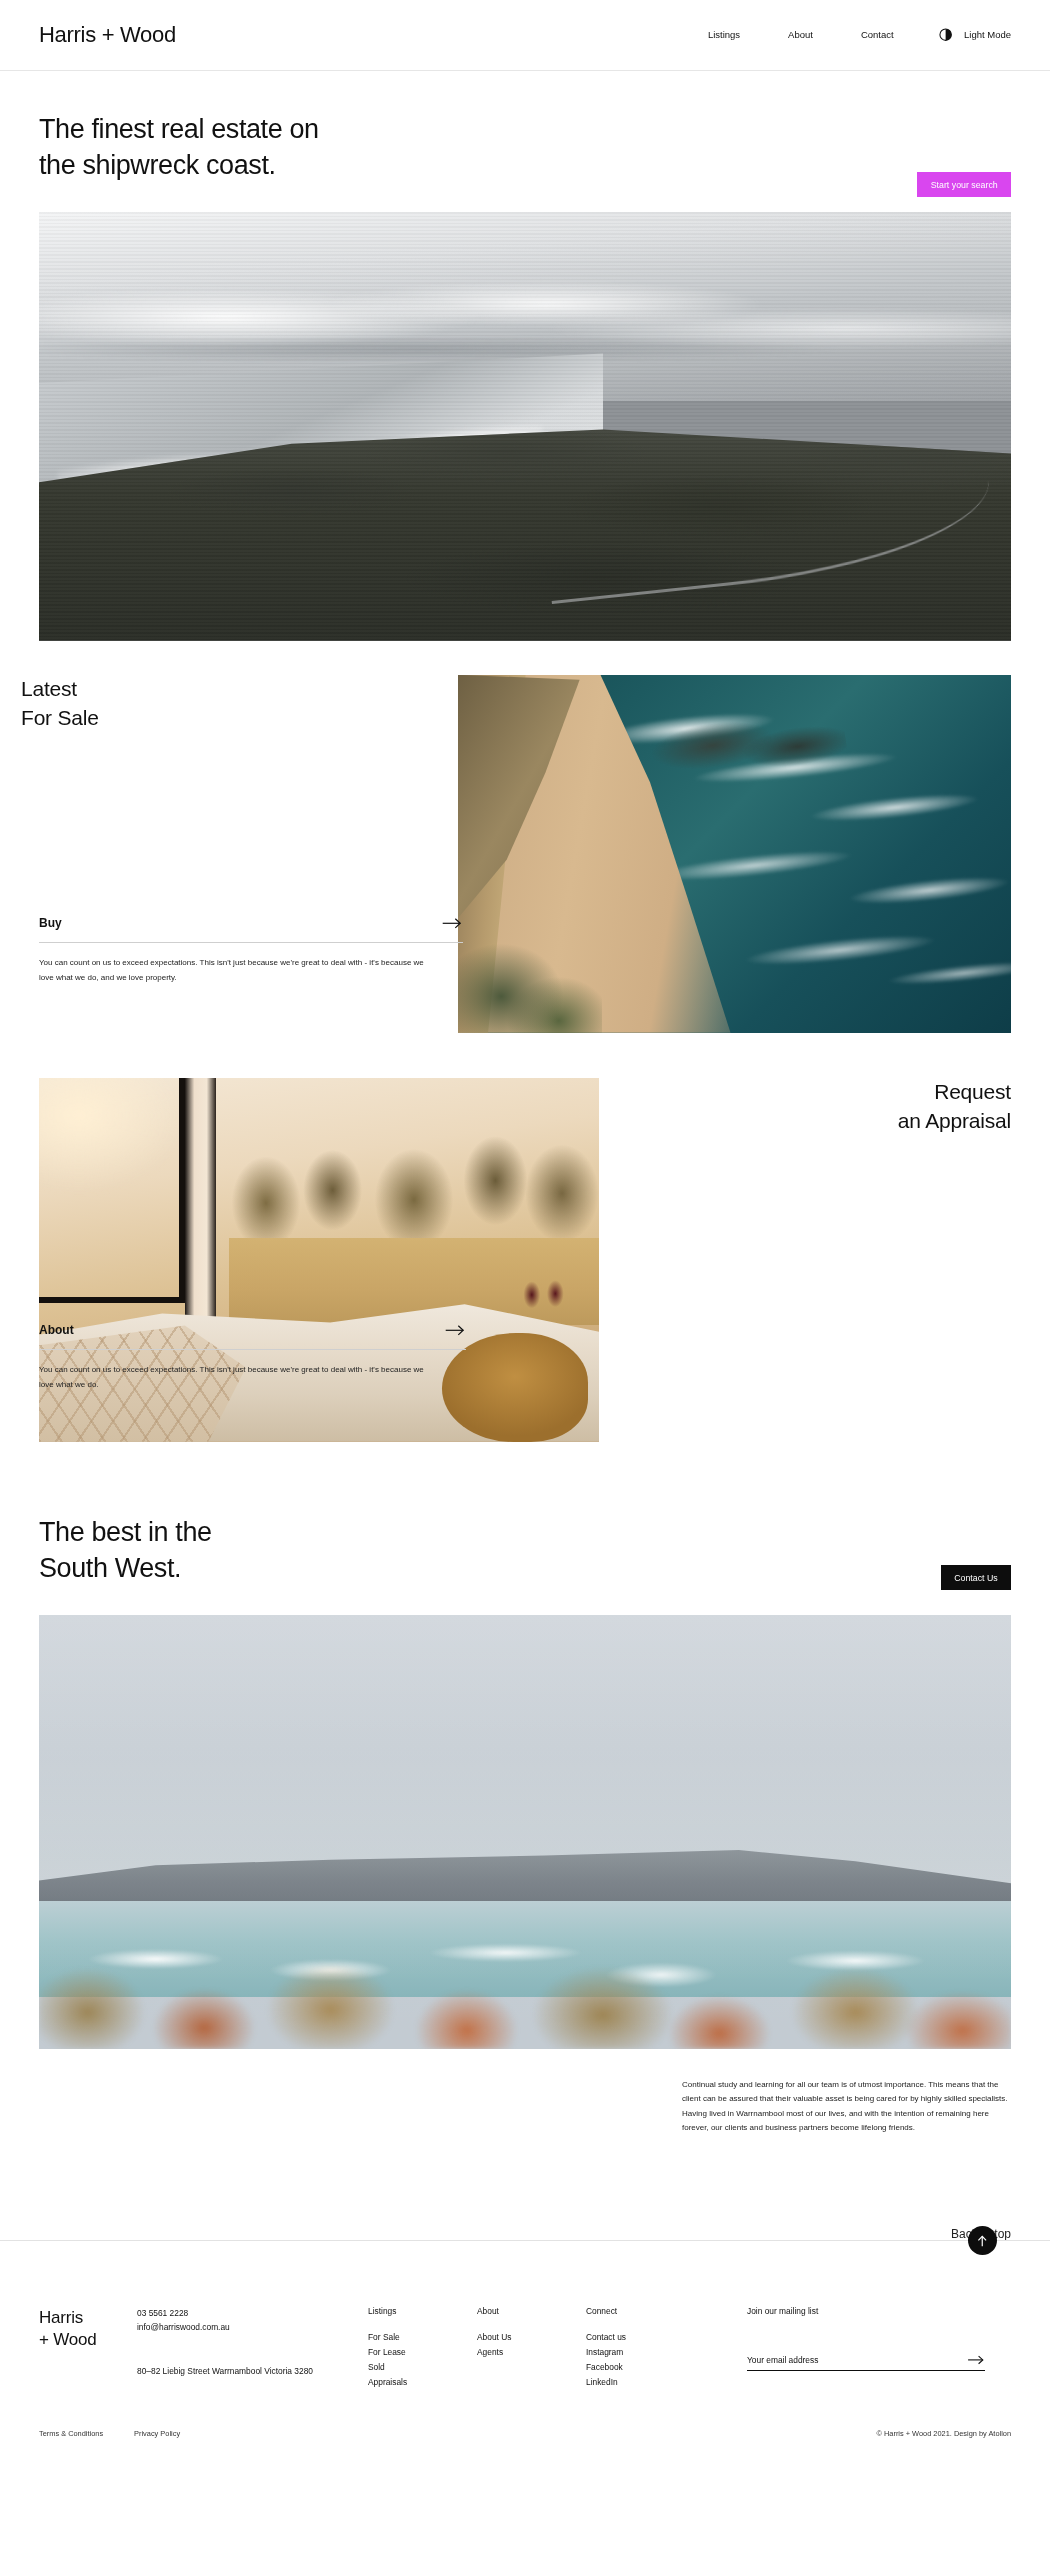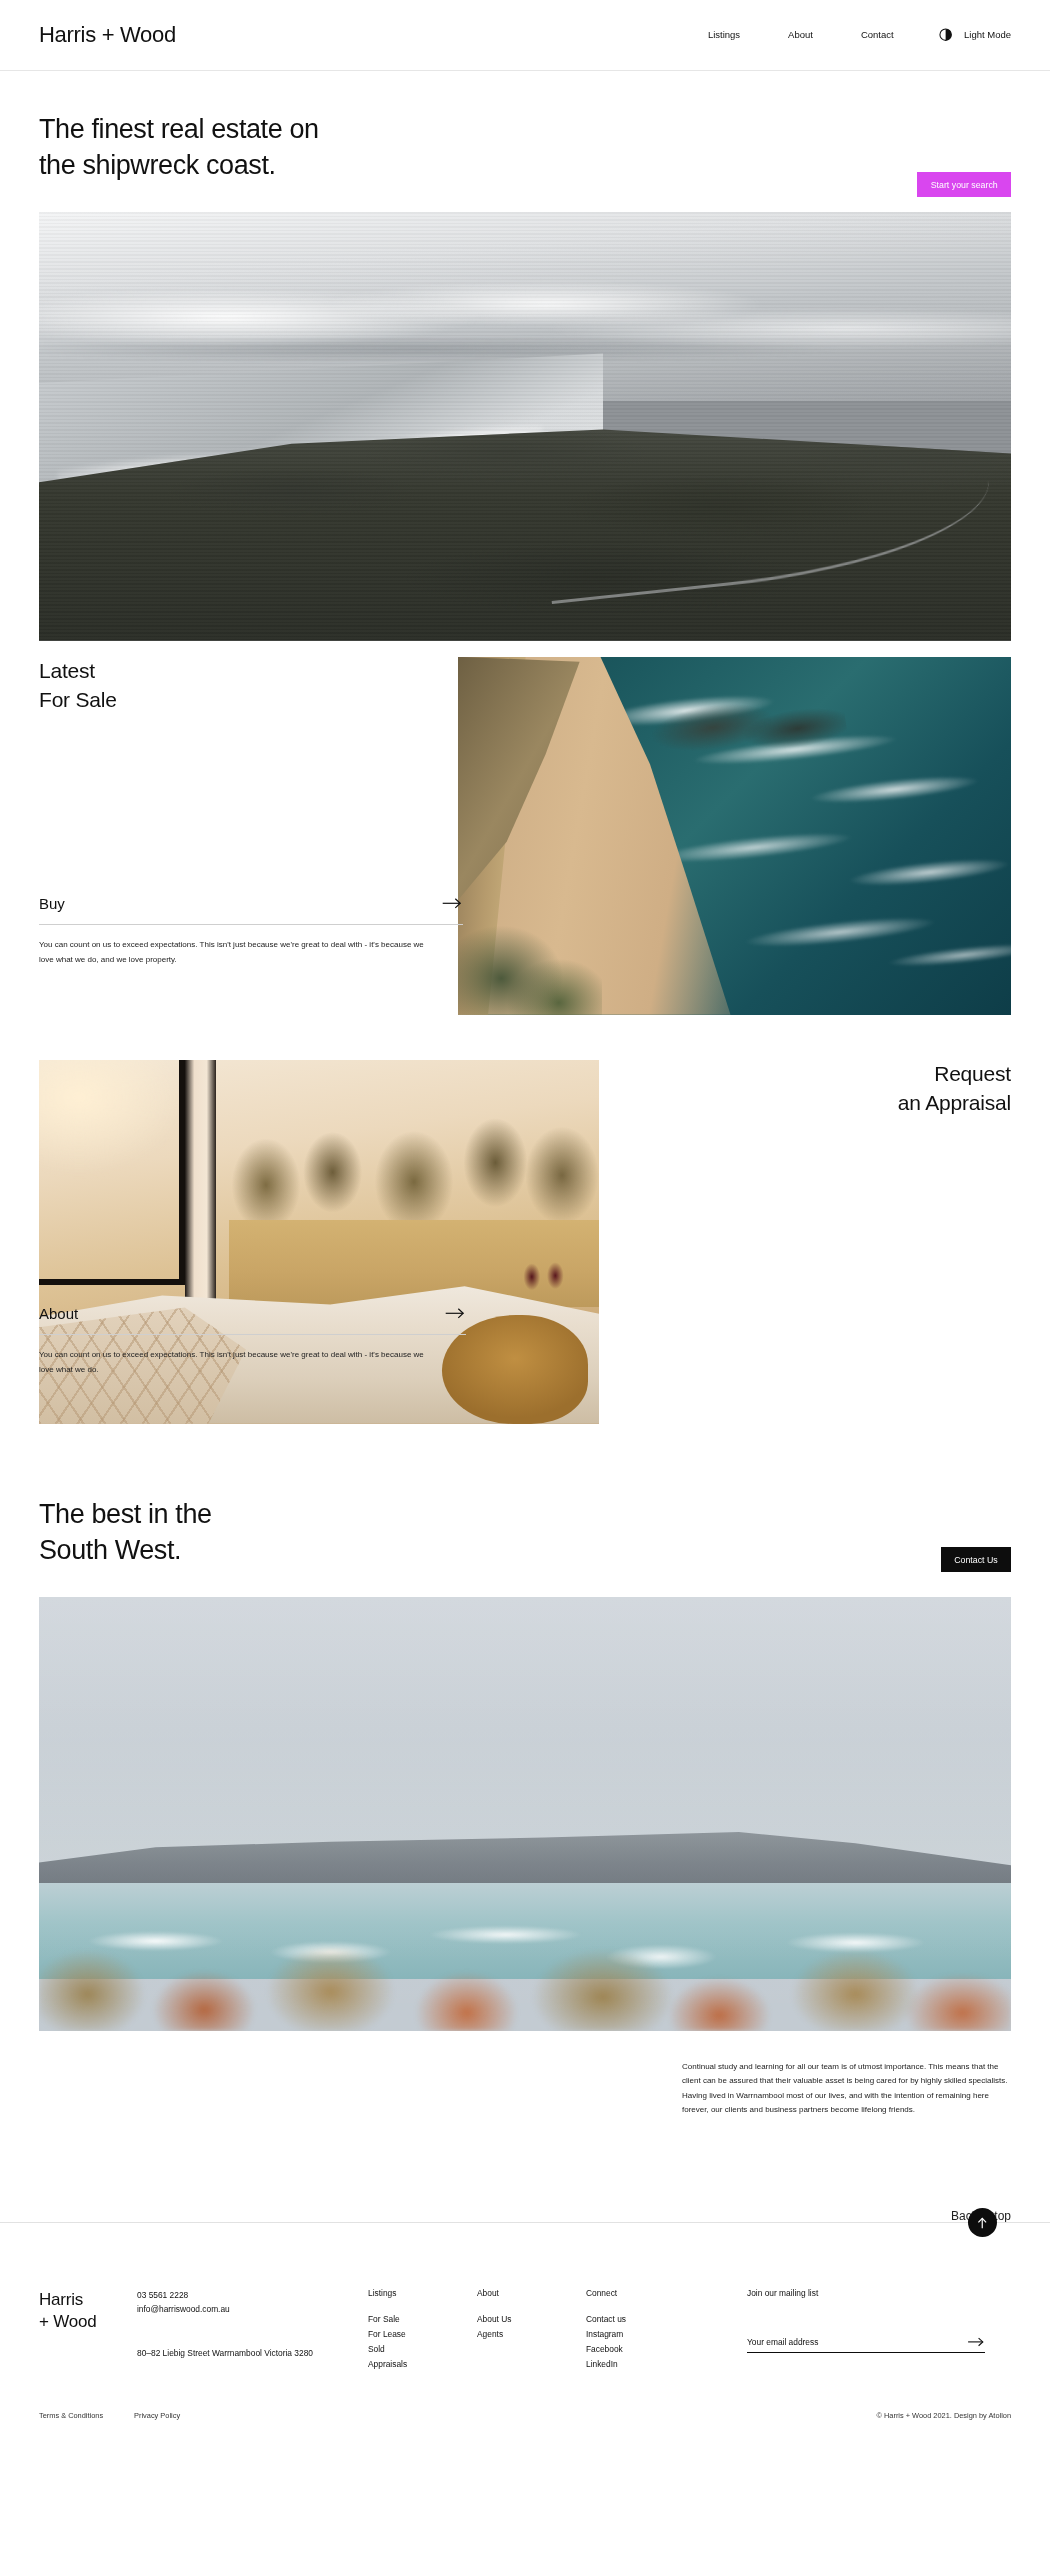--- a/index.html
+++ b/index.html
@@ -100,33 +100,33 @@
     border-radius:0 0 60% 0;
     transform:rotate(-6deg); filter:blur(0.4px);
   }
   .img-hero .grain{
     position:absolute; inset:0;
     background:repeating-linear-gradient(0deg, rgba(0,0,0,.035) 0 0.7px, rgba(255,255,255,.02) 0.7px 1.4px);
     pointer-events:none;
   }
 
   
-  .sale-section{ position:relative; padding:0 39px; margin-top:16px; height:378px; }
+  .sale-section{ position:relative; padding:0 21px; margin-top:34px; height:378px; }
   .sale-heading{
     font-size:21px; line-height:1.37; font-weight:400; letter-spacing:-0.2px;
     color:#111; white-space:pre-line;
   }
   .link-row{
     position:absolute; left:39px; bottom:67px; width:424px;
   }
   .link-row .row-top{
     display:flex; align-items:center; justify-content:space-between;
     padding-bottom:12px;
   }
-  .link-label{ font-size:15px; font-weight:400; color:#111; }
+  .link-label{ font-size:12px; font-weight:700; color:#111; }
   .arrow-right{ width:21px; height:12.6px; display:block; }
   .hr-line{ height:0.7px; background:#cfcfcf; width:100%; }
   .link-body{
     margin-top:13.3px; font-size:8px; line-height:1.85; color:#222; max-width:392px;
   }
 
   .img-cliff{
     position:absolute; right:39px; top:0; width:553px; height:358px; overflow:hidden;
     background:#2b4a50;
   }

